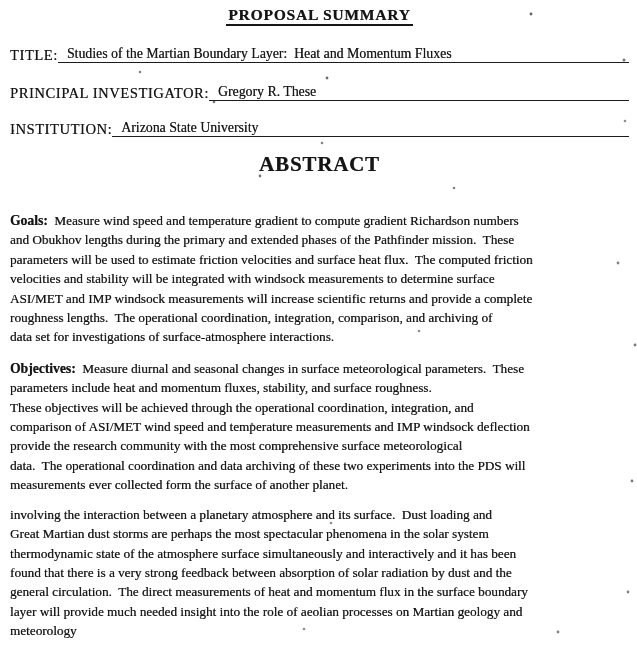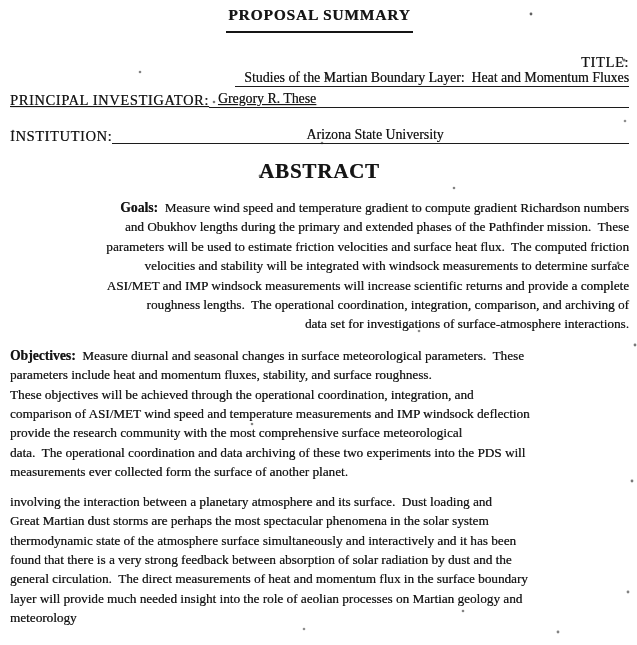--- a/index.html
+++ b/index.html
@@ -22,32 +22,32 @@
   .doc-heading {
     text-align: center;
     font-size: 15.5px;
     line-height: 17px;
     font-weight: bold;
     letter-spacing: 0.8px;
   }
   .doc-heading .u {
     display: inline-block;
     border-bottom: 2px solid #151515;
-    padding: 0 2px 8px 2px;
+    padding: 0 2px 1px 2px;
   }
   .field-row {
     display: flex;
     align-items: flex-end;
     height: 16px;
     font-size: 14.5px;
     white-space: pre;
   }
-  .field-row.first { margin-top: 21px; flex-direction: column; }
-  .field-row.second { margin-top: 22px; text-decoration: underline; }
-  .field-row.third { margin-top: 20px; text-align: center; }
+  .field-row.first { margin-top: 21px; }
+  .field-row.second { margin-top: 22px; }
+  .field-row.third { margin-top: 20px; }
   .field-label {
     letter-spacing: 0.6px;
     line-height: 16px;
   }
   .field-line {
     flex: 1;
     border-bottom: 1.3px solid #1c1c1c;
     padding: 0 0 1px 9px;
     line-height: 15px;
   }
@@ -60,21 +60,21 @@
     text-align: center;
     font-size: 21px;
     line-height: 17px;
     font-weight: bold;
     letter-spacing: 0.8px;
   }
   .section {
     font-size: 13.2px;
     line-height: 19.4px;
   }
-  .section.goals { margin-top: 18px; text-align: right; }
+  .section.goals { margin-top: 38px; }
   .section + .section { margin-top: 12px; }
   .section.justification { margin-top: 10px; }
   .pline {
     white-space: pre;
   }
   .run-label {
     font-weight: bold;
     font-size: 13.6px;
   }
   

